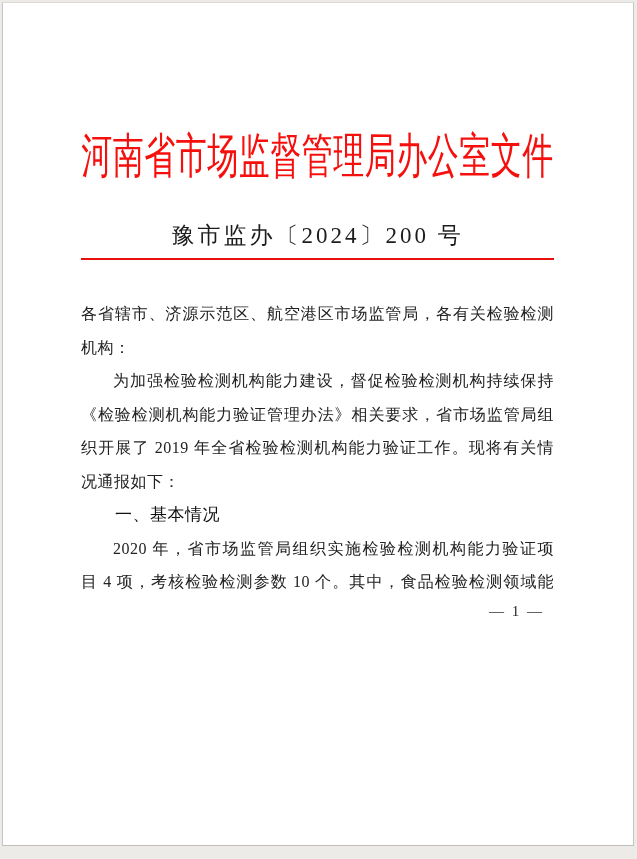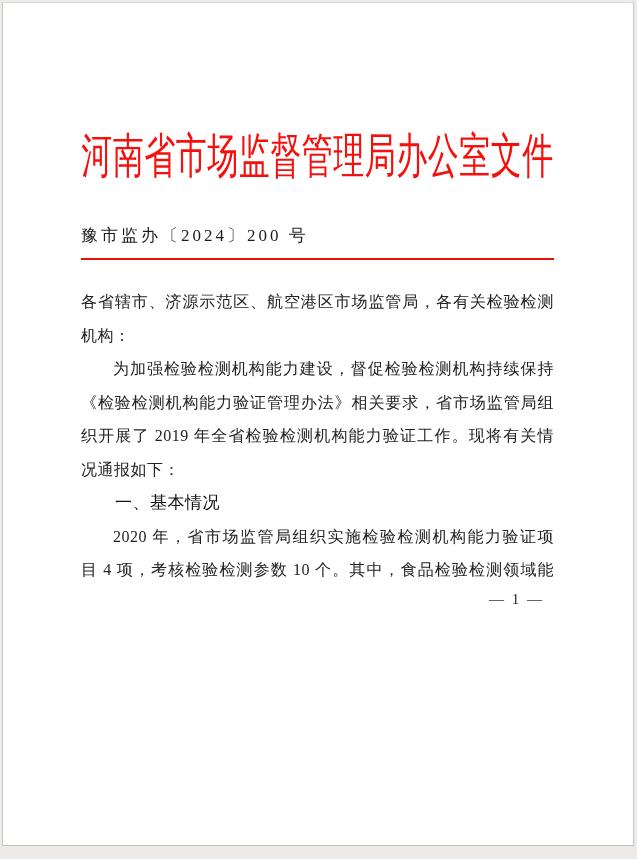--- a/index.html
+++ b/index.html
@@ -47,21 +47,22 @@
     letter-spacing: 0.5px;
     white-space: nowrap;
     color: #f5100e;
     transform: scaleY(1.55);
     transform-origin: center;
     font-weight: 500;
   }
   
   .doc-number {
     margin-top: 40px;
-    font-size: 17px;
+    text-align: center;
+    font-size: 23px;
     letter-spacing: 3px;
     line-height: 22px;
     color: #1c1c1c;
     white-space: nowrap;
   }
   
   .red-rule {
     margin-top: 11px;
     height: 2px;
     background: #e8100c;
@@ -71,21 +72,21 @@
     margin-top: 44px;
     text-align: center;
     font-size: 24px;
     line-height: 36px;
     letter-spacing: 1px;
     color: #161616;
     white-space: nowrap;
   }
   
   .body-text {
-    margin-top: 25px;
+    margin-top: 37px;
     font-size: 16px;
     line-height: 33.5px;
     color: #222222;
     letter-spacing: 0.5px;
   }
   .bl {
     white-space: nowrap;
     text-align: justify;
     text-align-last: justify;
     overflow: hidden;

